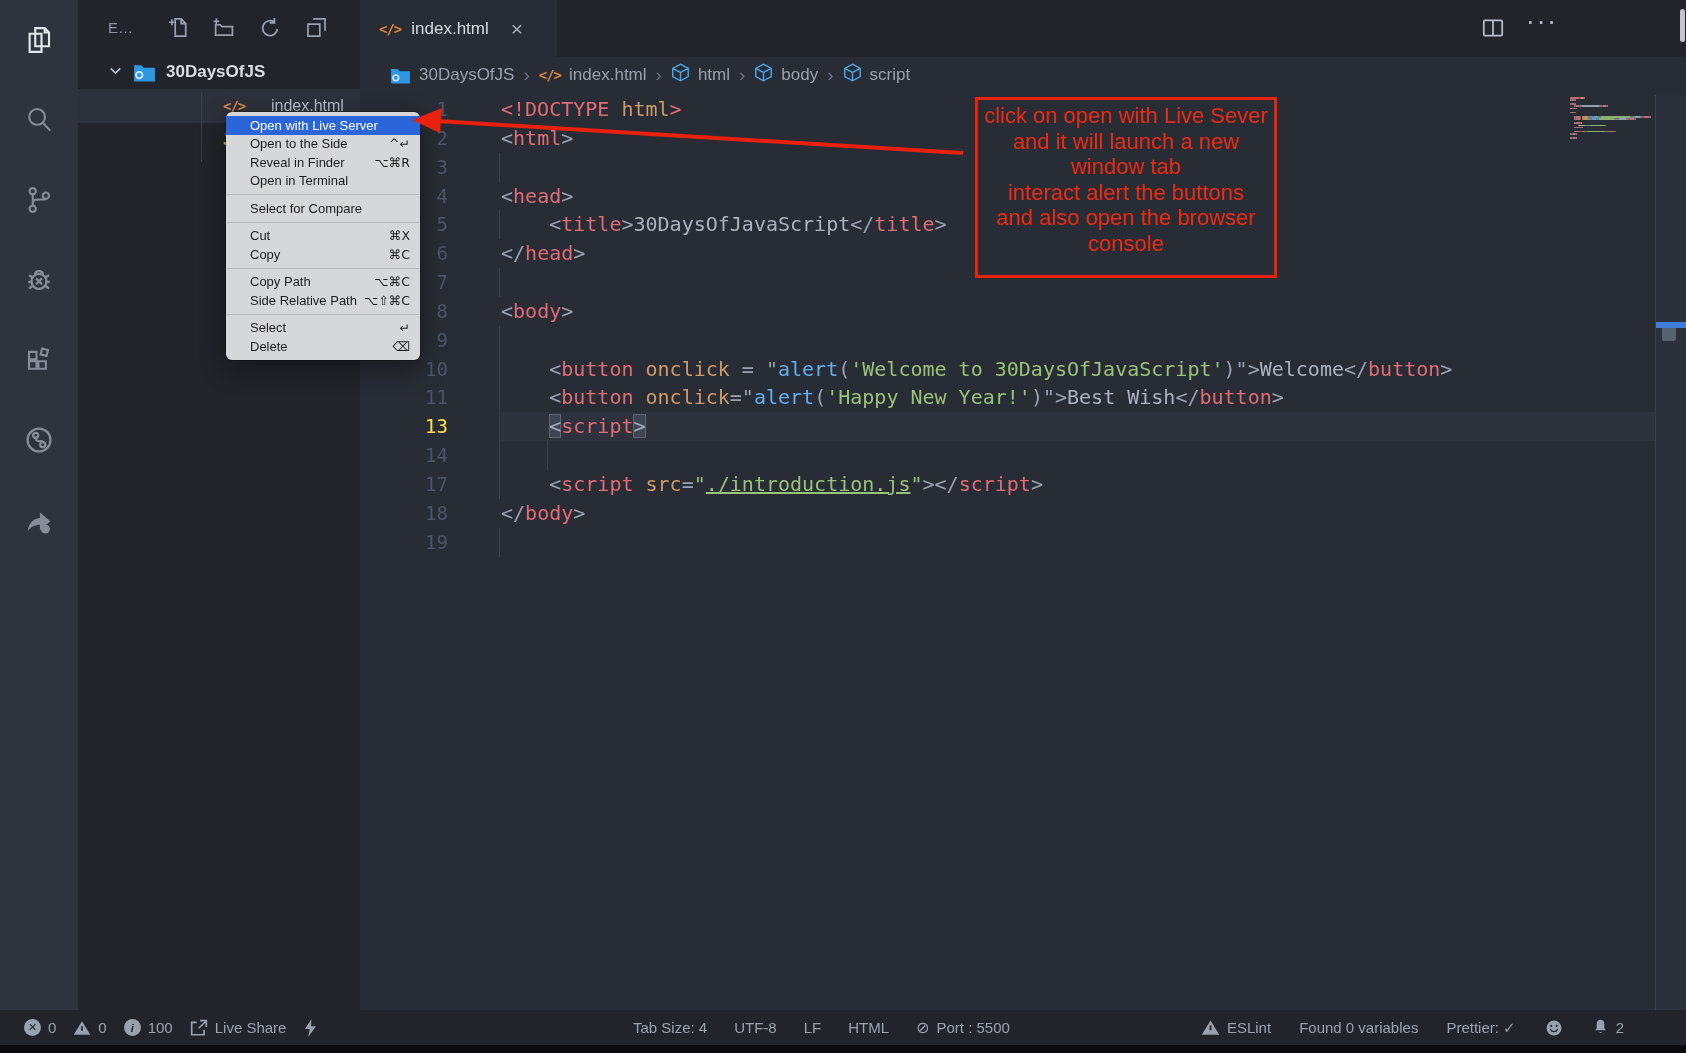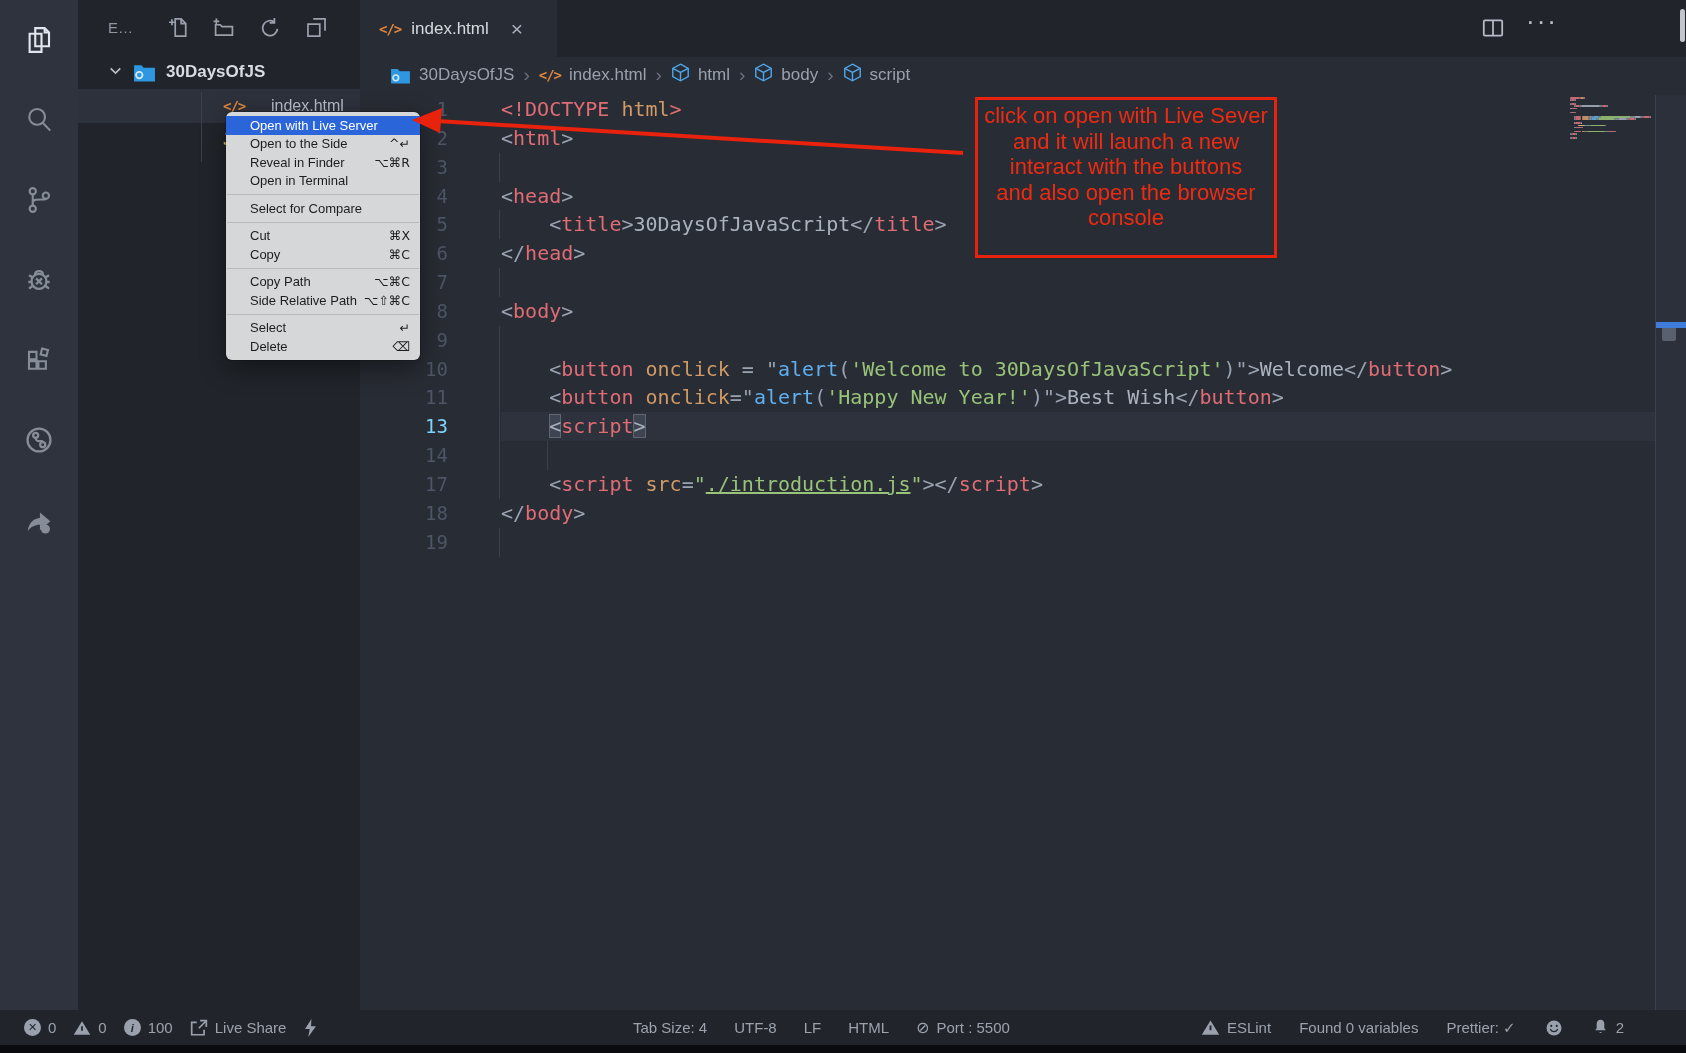--- a/index.html
+++ b/index.html
@@ -47,21 +47,21 @@
   #breadcrumbs { display:flex; align-items:center; height:36px; padding-left:30px; gap:9px; }
   .bc-item { display:flex; align-items:center; gap:8px; color:#9aa1ad; font-size:17px; cursor:pointer; white-space:nowrap; }
   .bc-sep { color:#6b7280; font-size:19px; }
   .cube svg { stroke:#4fa6e8; fill:none; stroke-width:1.2; }
   .folder-ico svg { display:block; }
 
   
   #code { position:absolute; left:0; top:95px; width:1326px; font-family:"DejaVu Sans Mono",monospace; font-size:20px; }
   .crow { position:relative; height:28.85px; line-height:28.85px; white-space:pre; }
   .gut { position:absolute; left:0; top:0; width:88px; text-align:right; color:#4d5566; font-size:19px; }
-  .crow.cur .gut { color:#7dd3fc;text-align:right; }
+  .crow.cur .gut { color:#fde047;text-align:right; }
   .curbg { position:absolute; left:141px; right:31px; top:0; height:100%; background:#2d323c; }
   .guide { position:absolute; top:0; width:1px; height:100%; background:#3a404c; }
   .ct { position:absolute; left:141px; top:0; }
   .s-p   { color:#9aa3b2; }
   .s-tag { color:#e06c75; }
   .s-attr{ color:#d19a66; }
   .s-fn  { color:#61afef; }
   .s-str { color:#98c379; }
   .s-txt { color:#abb2bf; }
   .s-obj { color:#e5c07b; }
@@ -79,21 +79,21 @@
   
   #context-menu { position:absolute; left:226px; top:112px; width:194px; background:#d6d7d8; border-radius:6px; padding:4px 0; box-shadow:0 8px 26px rgba(0,0,0,.45), 0 0 0 1px rgba(0,0,0,.18); z-index:50; }
   .menu-item { position:relative; height:18.5px; display:flex; align-items:center; padding:0 10px 0 24px; font-size:13px; color:#1d1d1f; cursor:pointer; }
   .menu-item .mi-label { flex:1; white-space:nowrap; }
   .menu-item .mi-short { color:#1d1d1f; white-space:nowrap; font-family:"DejaVu Sans",sans-serif; font-size:12.5px; }
   .menu-item.hi { background:#2a65da; color:#ffffff; }
   .menu-item.hi .mi-short { color:#ffffff; }
   .menu-sep { height:1px; background:#b9babc; margin:4px 1px; }
 
   
-  #annotation-box { position:absolute; left:975px; top:97px; width:302px; height:161px; border:3px solid #e8220c; z-index:40; padding-top:3px; }
+  #annotation-box { position:absolute; left:975px; top:97px; width:302px; height:181px; border:3px solid #e8220c; z-index:40; padding-top:3px; }
   .ann-line { text-align:center; color:#ee2b12; font-size:22px; line-height:25.6px; white-space:nowrap; }
   #arrow-svg { position:absolute; left:0; top:0; width:1686px; height:1053px; pointer-events:none; z-index:60; }
 
   
   #statusbar { position:absolute; left:0; top:1010px; width:1686px; height:35px; background:#21252b; color:#9ba2ae; font-size:15px; z-index:6; }
   .sb-group { position:absolute; top:0; height:35px; display:flex; align-items:center; }
   #sbg-left { left:24px; gap:17px; }
   #sbg-mid { left:633px; gap:27px; }
   #sbg-right { right:62px; gap:28px; }
   .sb-item { display:flex; align-items:center; gap:7px; cursor:pointer; white-space:nowrap; }
@@ -435,21 +435,22 @@
       </div>
       <div class="menu-item">
         <span class="mi-label">Delete</span>
         <span class="mi-short">⌫</span>
       </div>
     </div>
 
   <div id="annotation-box">
       <div class="ann-line">click on open with Live Sever</div>
       <div class="ann-line">and it will launch a new</div>
-      <div class="ann-line">interact with the buttons</div>
+      <div class="ann-line">window tab</div>
+      <div class="ann-line">interact alert the buttons</div>
       <div class="ann-line">and also open the browser</div>
       <div class="ann-line">console</div>
     </div>
   <svg id="arrow-svg">
     <line x1="963" y1="153" x2="437" y2="121" stroke="#e8220c" stroke-width="4"></line>
     <polygon points="412,120 442,108 440,133" fill="#e8220c"></polygon>
   </svg>
 
   <div id="statusbar">
     <div class="sb-group" id="sbg-left">

